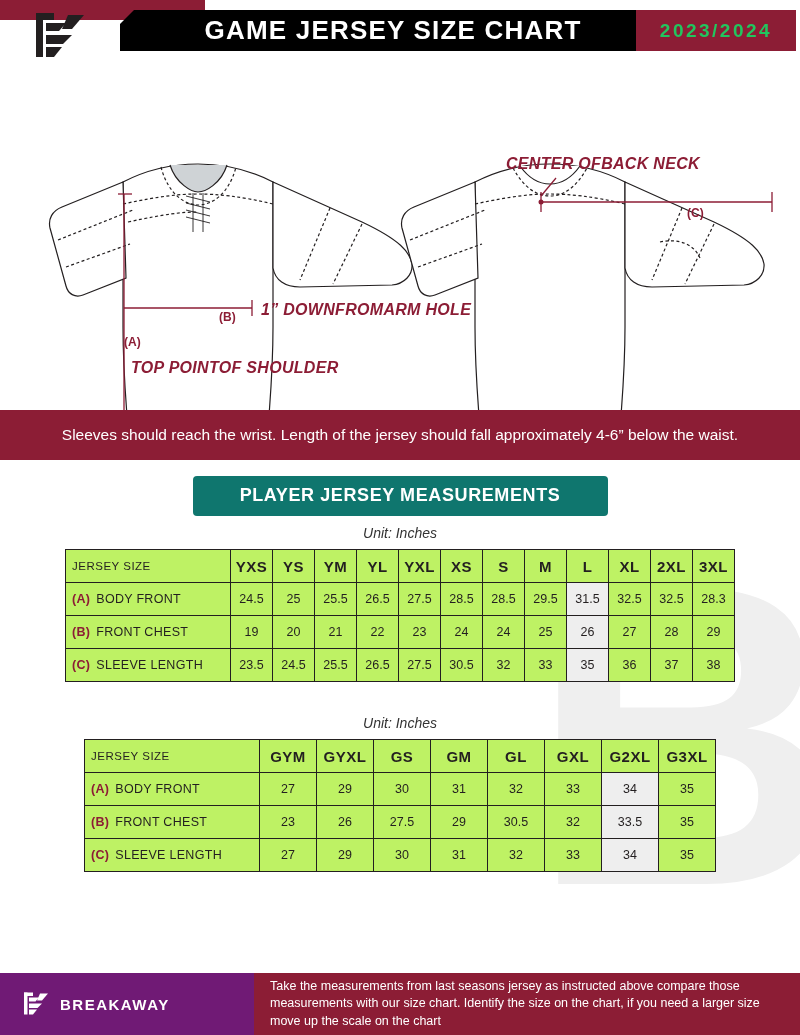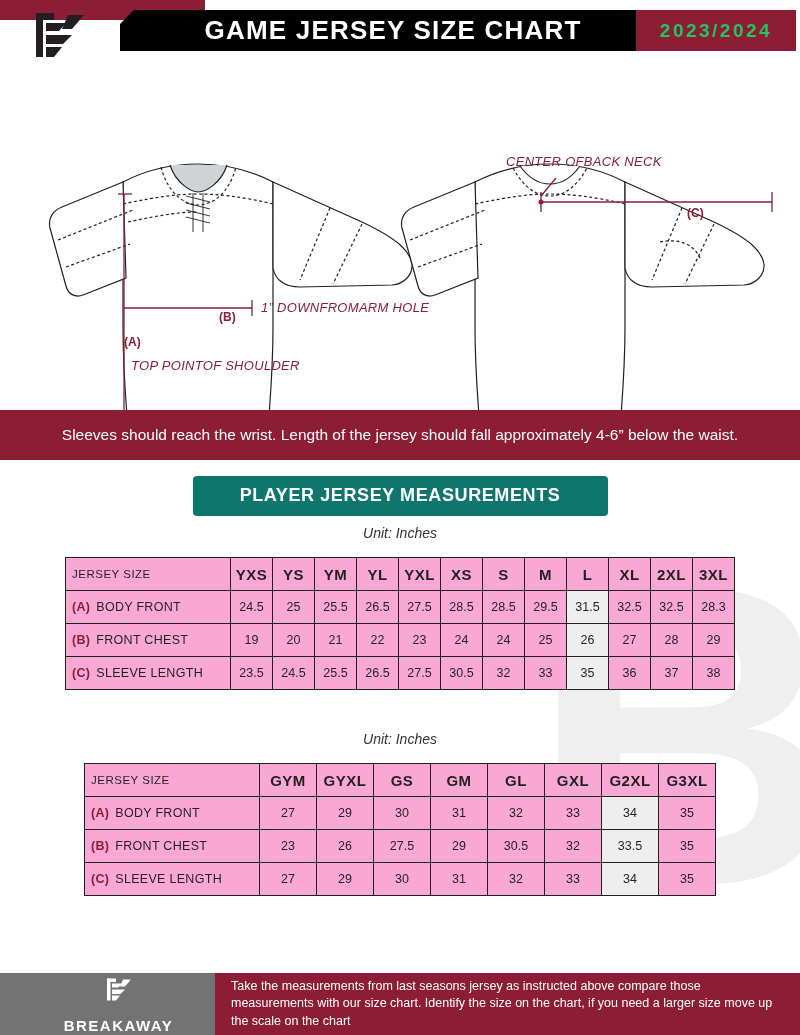--- a/index.html
+++ b/index.html
@@ -87,22 +87,22 @@
   
   .diagram {
     position: relative;
     height: 338px;
     background: #ffffff;
     z-index: 2;
   }
   .diag-note {
     position: absolute;
     font-style: italic;
-    font-weight: normal;
-    font-size: 13px;
+    font-weight: bold;
+    font-size: 16px;
     color: #8c1d35;
     line-height: 1.25;
     letter-spacing: .3px;
   }
   .diag-letter {
     position: absolute;
     font-weight: bold;
     font-size: 12px;
     color: #8c1d35;
   }
@@ -143,22 +143,22 @@
     text-align: center;
     font-style: italic;
     font-size: 14px;
     color: #333;
     margin: 9px 0 7px;
   }
 
   
   table {
     border-collapse: collapse;
-    margin: 16px auto;
-    background: #f9a8d4;
+    margin: 8px auto;
+    background: #bef264;
   }
   table td, table th {
     border: 1px solid #231f20;
     font-size: 12.5px;
     text-align: center;
     font-weight: normal;
     padding: 0;
     height: 33px;
     color: #231f20;
   }
@@ -183,27 +183,26 @@
   
   .footer {
     position: absolute;
     left: 0; bottom: 0;
     width: 800px;
     height: 62px;
     display: flex;
     z-index: 3;
   }
   .footer-brand {
-    width: 215px;
-    background: #737373;
+    width: 254px;
+    background: #701a75;
     display: flex;
     align-items: center;
     gap: 10px;
     padding-left: 22px;
-    flex-direction: column;
   }
   .footer-brand-name {
     color: #ffffff;
     font-size: 15px;
     font-weight: bold;
     letter-spacing: 1.5px;
   }
   .footer-text {
     flex: 1;
     background: #8c1d35;

